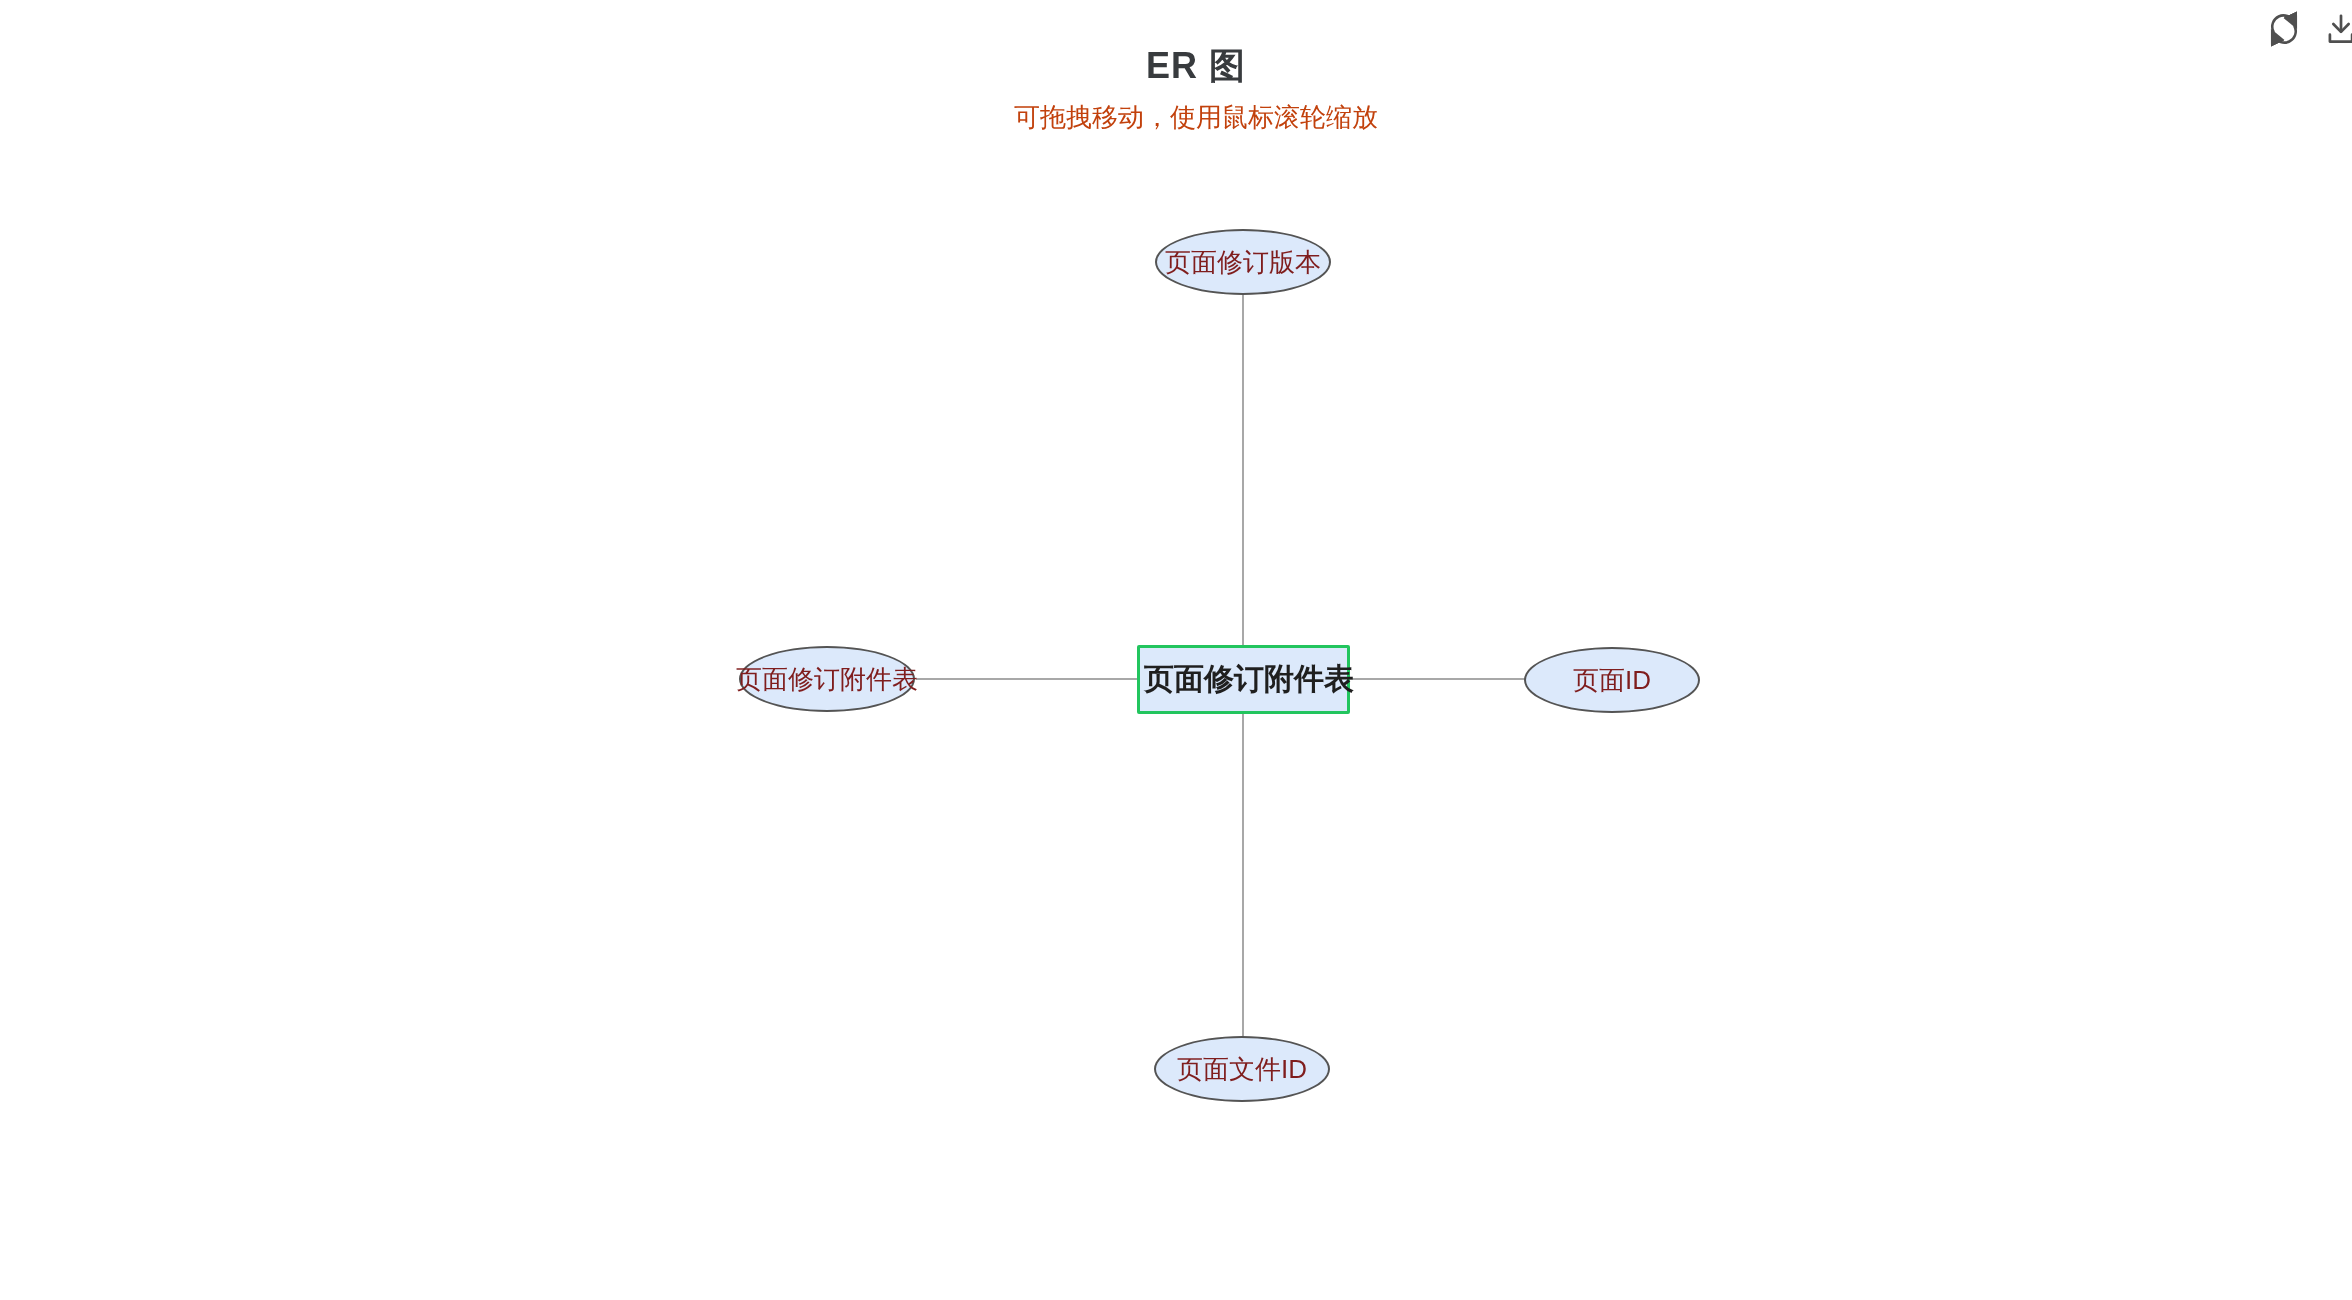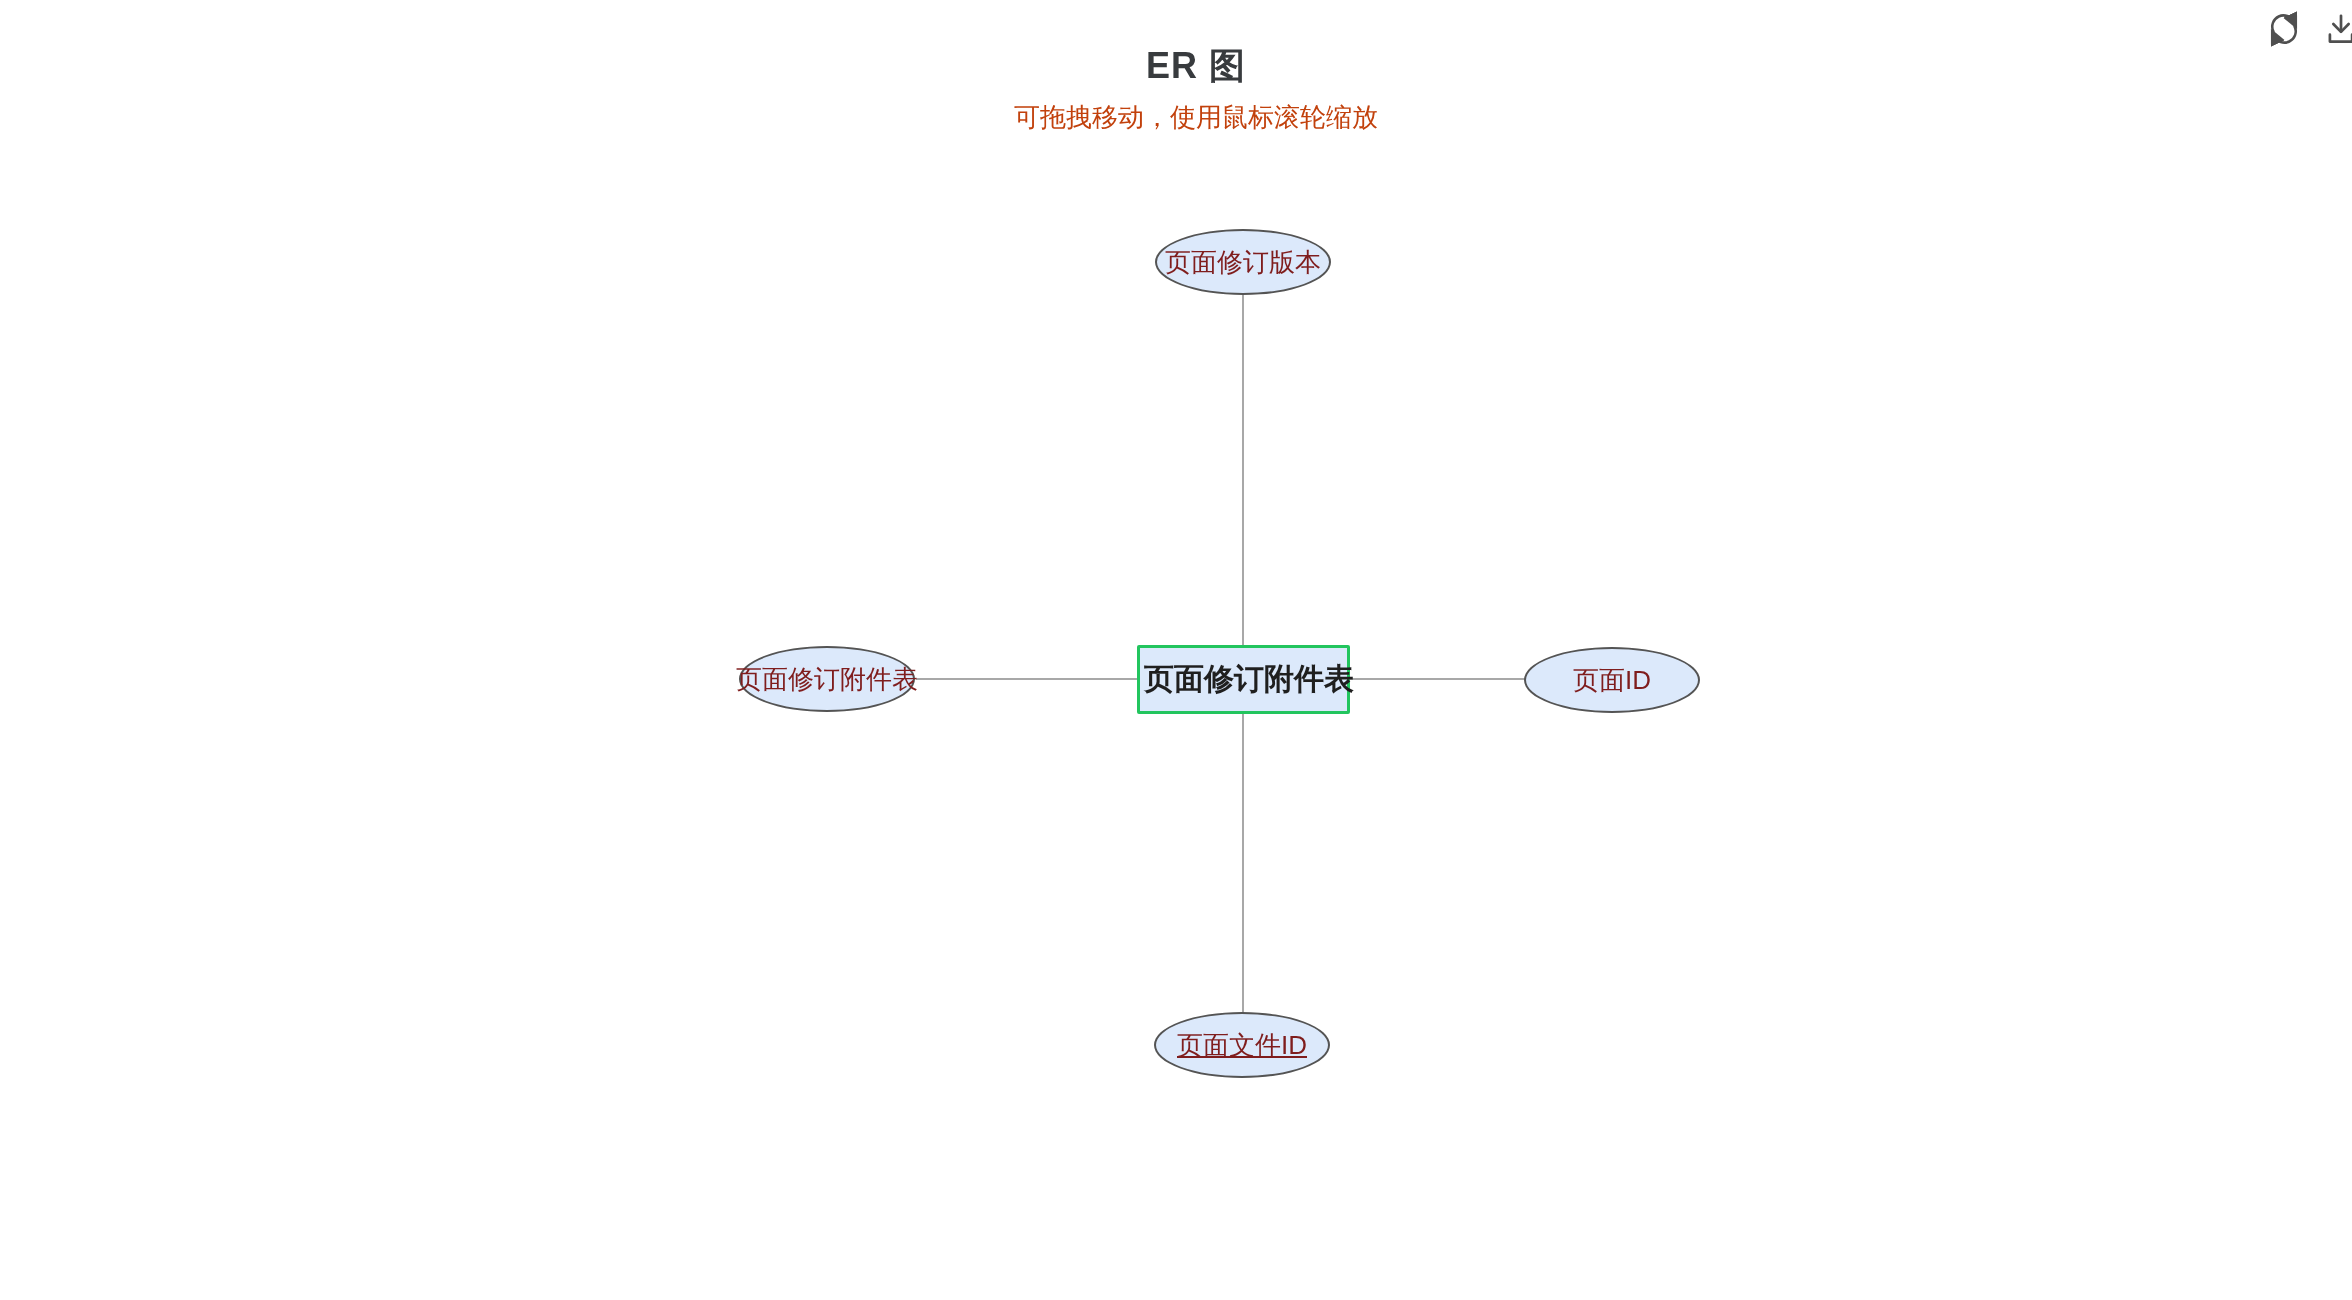--- a/index.html
+++ b/index.html
@@ -53,21 +53,21 @@
   .attr-node {
     position: absolute; width: 176px; height: 66px;
     background: #dce9fb; border: 2px solid #545454; border-radius: 50%;
     display: flex; align-items: center; justify-content: center;
     font-size: 26px; font-weight: 400; color: #7f1d1d; z-index: 2;
     cursor: move; white-space: nowrap;
   }
   #attr-top    { left: 1135px; top: 229px; }
   #attr-left   { left: 719px;  top: 646px; }
   #attr-right  { left: 1504px; top: 647px; }
-  #attr-bottom { left: 1134px; top: 1012px; text-decoration: underline; }
+  #attr-bottom { left: 1134px; top: 1036px; }
 </style>
 </head>
 <body>
 
 <div class="page">
 
   <div class="page-title">ER 图</div>
   <div class="page-subtitle">可拖拽移动，使用鼠标滚轮缩放</div>
 
   <div class="toolbar">

